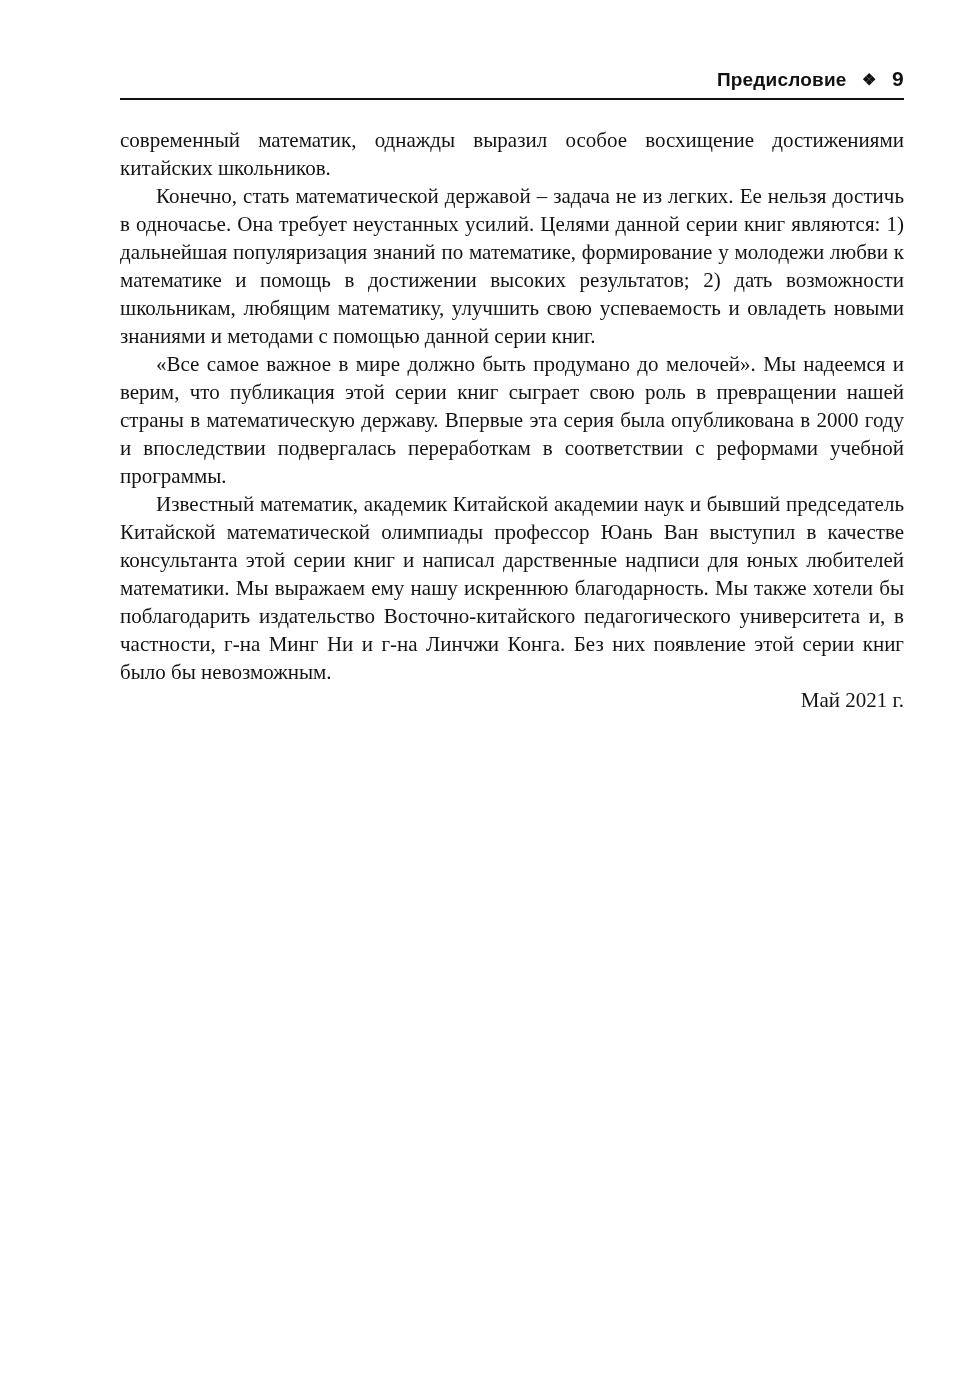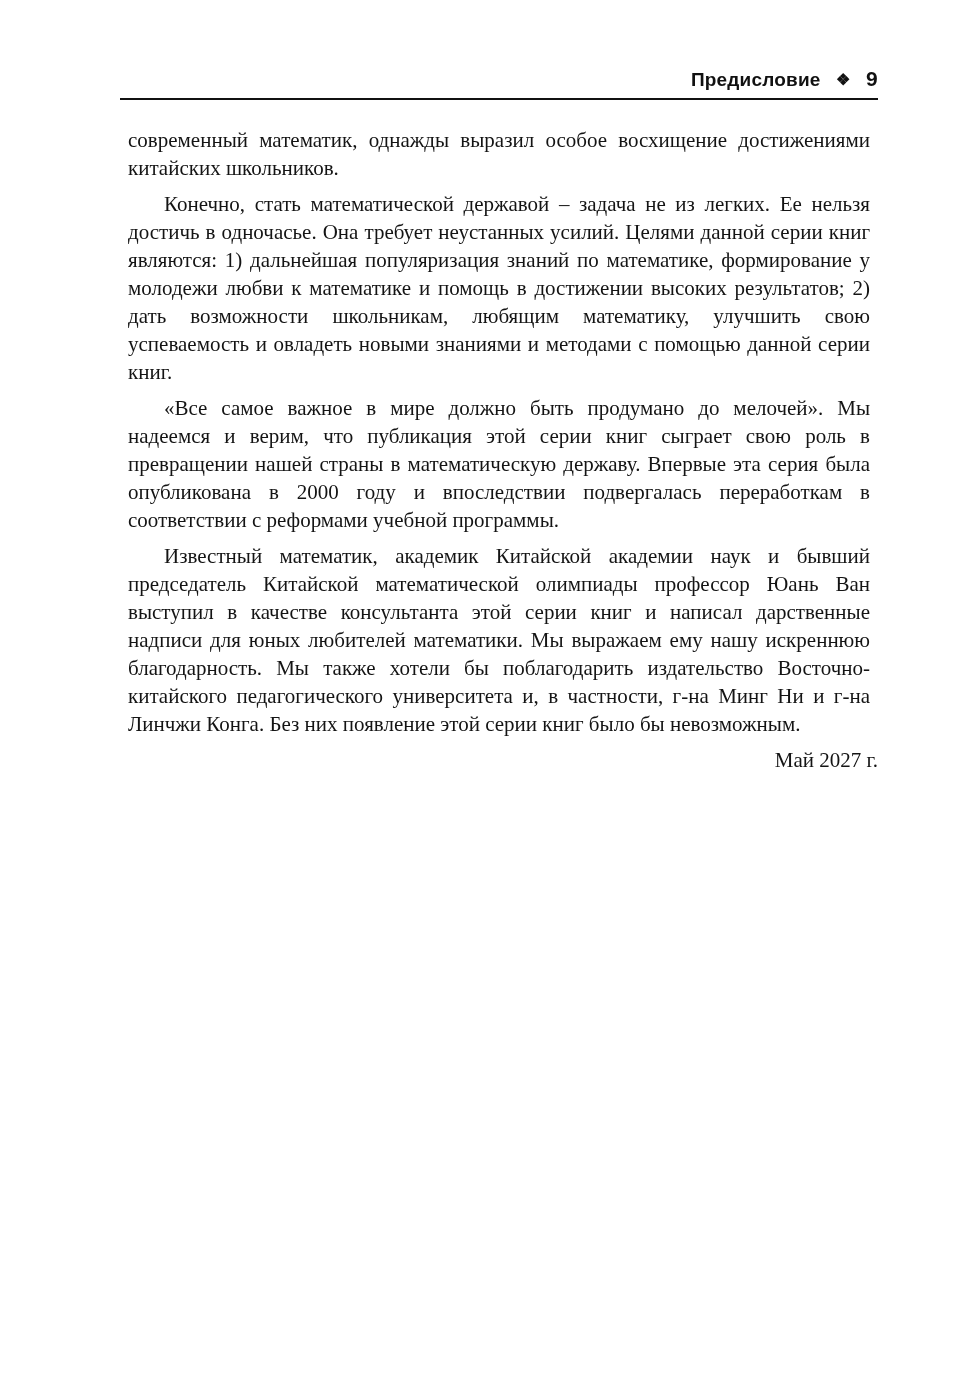--- a/index.html
+++ b/index.html
@@ -7,21 +7,21 @@
     padding: 0;
     background: #ffffff;
   }
   .page {
     position: relative;
     width: 974px;
     height: 1388px;
     margin: 0 auto;
     background: #ffffff;
     box-sizing: border-box;
-    padding: 68px 96px 0 120px;
+    padding: 68px 70px 0 120px;
     color: #111111;
   }
   
   .page-header {
     width: 100%;
   }
   .header-line {
     text-align: right;
     font-family: "Liberation Sans", sans-serif;
     font-weight: 700;
@@ -51,21 +51,21 @@
   
   .page-body {
     margin-top: 26px;
     font-family: "Liberation Serif", "DejaVu Serif", serif;
     font-size: 21px;
     line-height: 28px;
     text-align: justify;
     color: #141414;
   }
   .para {
-    margin: 8px;
+    margin: 0;
     text-indent: 36px;
   }
   .para.no-indent {
     text-indent: 0;
   }
   .signature {
     margin: 0;
     text-align: right;
     font-style: italic;
   }
@@ -87,16 +87,16 @@
     </div>
     <hr class="header-rule">
   </header>
 
   <main class="page-body">
     <p class="para no-indent">современный математик, однажды выразил особое восхищение достижениями китайских школьников.</p>
     <p class="para">Конечно, стать математической державой – задача не из легких. Ее нельзя достичь в одночасье. Она требует неустанных усилий. Целями данной серии книг являются: 1) дальнейшая популяризация знаний по математике, формирование у молодежи любви к математике и помощь в достижении высоких результатов; 2) дать возможности школьникам, любящим математику, улучшить свою успеваемость и овладеть новыми знаниями и методами с помощью данной серии книг.</p>
     <p class="para">«Все самое важное в мире должно быть продумано до мелочей». Мы надеемся и верим, что публикация этой серии книг сыграет свою роль в превращении нашей страны в математическую державу. Впервые эта серия была опубликована в 2000 году и впоследствии подвергалась переработкам в соответствии с реформами учебной программы.</p>
     <p class="para">Известный математик, академик Китайской академии наук и бывший председатель Китайской математической олимпиады профессор Юань Ван выступил в качестве консультанта этой серии книг и написал дарственные надписи для юных любителей математики. Мы выражаем ему нашу искреннюю благодарность. Мы также хотели бы поблагодарить издательство Восточно-китайского педагогического университета и, в частности, г-на Минг Ни и г-на Линчжи Конга. Без них появление этой серии книг было бы невозможным.</p>
 
-    <p class="date-line">Май 2027 г.</p>
+    <p class="date-line">Май 2021 г.</p>
   </main>
 
 </div>
 
 </body></html>

